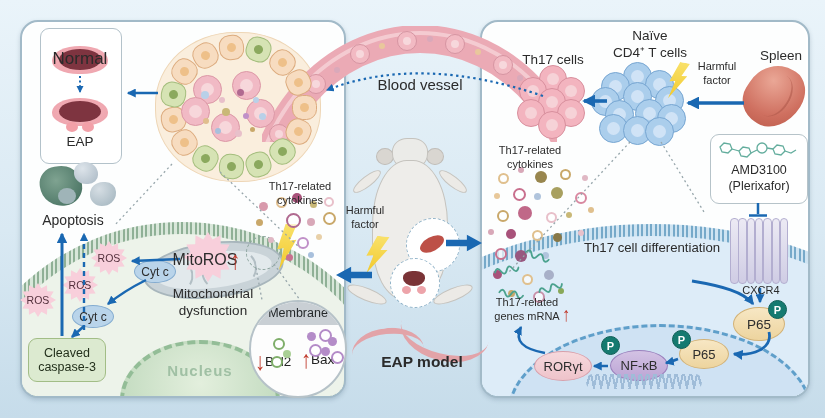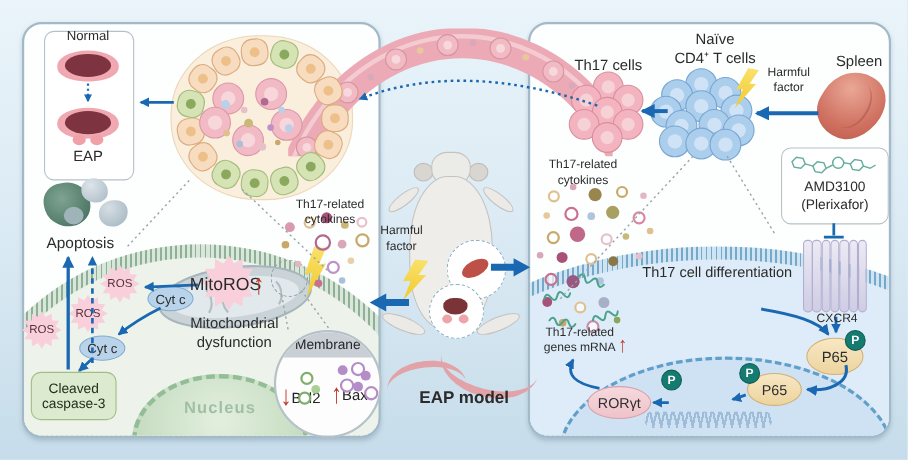--- a/index.html
+++ b/index.html
@@ -57,21 +57,21 @@
          background:repeating-linear-gradient(90deg,#76a9c9 0 1.6px,#cfe4f2 1.6px 4.5px);z-index:2;"></div>
     <div class="abs" style="left:-148px;top:214px;width:636px;height:436px;border-radius:50%;
          background:#ddecf8;z-index:2;"></div>
 
     <div class="abs" style="left:25px;top:302px;width:300px;height:175px;border-radius:50%;
          border:3.5px dashed #5f9fca;background:#cfe2f3;z-index:4;"></div>
   </div>
 
   <div class="abs" style="left:40px;top:28px;width:80px;height:134px;background:#fff;
        border:1.5px solid #b3c2ca;border-radius:9px;z-index:6;"></div>
-  <div class="lbl" style="left:44px;top:25px;width:72px;font-size:12px;text-align:center;">Normal</div>
+  <div class="lbl" style="left:44px;top:48px;width:72px;font-size:17px;text-align:center;">Normal</div>
   <div class="abs" style="left:52px;top:46px;width:56px;height:28px;border-radius:50% 50% 46% 46%;
        background:radial-gradient(#f4b6bd,#eda0aa);z-index:7;">
     <div style="position:absolute;left:7px;top:3px;width:42px;height:21px;border-radius:50%;background:#7e3440;"></div>
   </div>
   <div class="abs" style="left:52px;top:98px;width:56px;height:28px;border-radius:50% 50% 46% 46%;
        background:radial-gradient(#f4b6bd,#eda0aa);z-index:7;">
     <div style="position:absolute;left:7px;top:3px;width:42px;height:21px;border-radius:50%;background:#7e3440;"></div>
     <div style="position:absolute;left:14px;top:24px;width:12px;height:10px;border-radius:50%;background:#f2a0a8;"></div>
     <div style="position:absolute;left:30px;top:24px;width:12px;height:10px;border-radius:50%;background:#f2a0a8;"></div>
   </div>
@@ -177,20 +177,21 @@
         <div style="position: relative; width: 8px; height: 8px; border-radius: 50%; background: rgb(247, 216, 220);"></div>
       </div>
       <div style="position: absolute; left: 33px; top: 81px; width: 6px; height: 6px; border-radius: 50%; background: rgb(233, 199, 156);"></div>
       <div style="position: absolute; left: 72px; top: 41px; width: 6px; height: 6px; border-radius: 50%; background: rgb(217, 169, 186);"></div>
       <div style="position: absolute; left: 117px; top: 17px; width: 6px; height: 6px; border-radius: 50%; background: rgb(233, 199, 156);"></div>
       <div style="position: absolute; left: 165px; top: 10px; width: 6px; height: 6px; border-radius: 50%; background: rgb(217, 169, 186);"></div>
       <div style="position: absolute; left: 213px; top: 23px; width: 6px; height: 6px; border-radius: 50%; background: rgb(233, 199, 156);"></div>
       <div style="position: absolute; left: 255px; top: 49px; width: 6px; height: 6px; border-radius: 50%; background: rgb(217, 169, 186);"></div>
       <div style="position: absolute; left: 281px; top: 85px; width: 6px; height: 6px; border-radius: 50%; background: rgb(233, 199, 156);"></div>
     </div>
+  <div class="lbl" style="left:360px;top:76px;width:120px;font-size:15px;">Blood vessel</div>
 
   <div class="abs" style="left:348px;top:136px;width:140px;height:240px;z-index:4;">
     <div style="position:absolute;left:28px;top:12px;width:16px;height:15px;border-radius:50%;background:#d9d6d1;border:1px solid #c0bdb8;"></div>
     <div style="position:absolute;left:78px;top:12px;width:16px;height:15px;border-radius:50%;background:#d9d6d1;border:1px solid #c0bdb8;"></div>
     <div style="position:absolute;left:44px;top:2px;width:34px;height:30px;border-radius:50% 50% 60% 60%;background:#ebebe8;border:1.5px solid #c5c3be;"></div>
     <div style="position:absolute;left:2px;top:40px;width:32px;height:9px;border-radius:50%;background:#eceae6;border:1px solid #c5c3be;transform:rotate(-38deg);"></div>
     <div style="position:absolute;left:88px;top:40px;width:32px;height:9px;border-radius:50%;background:#eceae6;border:1px solid #c5c3be;transform:rotate(38deg);"></div>
     <div style="position:absolute;left:24px;top:24px;width:74px;height:138px;border-radius:46% 46% 42% 42%;background:#eeedea;border:1.5px solid #c5c3be;"></div>
     <div style="position:absolute;left:-2px;top:152px;width:40px;height:11px;border-radius:50%;background:#eceae6;border:1px solid #c5c3be;transform:rotate(22deg);"></div>
     <div style="position:absolute;left:84px;top:152px;width:40px;height:11px;border-radius:50%;background:#eceae6;border:1px solid #c5c3be;transform:rotate(-22deg);"></div>
@@ -249,20 +250,22 @@
 cytokines</div>
   <div class="lbl" style="left:578px;top:240px;width:148px;font-size:13.2px;">Th17 cell differentiation</div>
 
 
   <div class="oval" style="left:733px;top:307px;width:50px;height:32px;font-size:13.5px;
        background:linear-gradient(#f7e7c4,#edd49e);border:1.5px solid #d2b277;">P65</div>
   <div class="badge" style="left:768px;top:300px;">P</div>
   <div class="oval" style="left:679px;top:339px;width:48px;height:28px;font-size:13px;
        background:linear-gradient(#f7e7c4,#edd49e);border:1.5px solid #d2b277;">P65</div>
   <div class="badge" style="left:672px;top:330px;">P</div>
+  <div class="oval" style="left:610px;top:350px;width:56px;height:29px;font-size:13px;
+       background:linear-gradient(#d3c2e4,#bba4d4);border:1.5px solid #9a7fbc;">NF-κB</div>
   <div class="badge" style="left:601px;top:336px;">P</div>
   <div class="oval" style="left:534px;top:351px;width:56px;height:28px;font-size:13px;
        background:linear-gradient(#f6d9dd,#eec3ca);border:1.5px solid #d8a0ab;">RORγt</div>
 
   <div class="abs" style="left:586px;top:374px;width:116px;height:15px;border-radius:7px;z-index:8;
        background:repeating-linear-gradient(78deg,#9fbcd8 0 2px,transparent 2px 7px),
                   repeating-linear-gradient(-78deg,#9fbcd8 0 2px,transparent 2px 7px);"></div>
 
   <div class="lbl" style="left:478px;top:296px;width:98px;">Th17-related
 genes mRNA</div>

